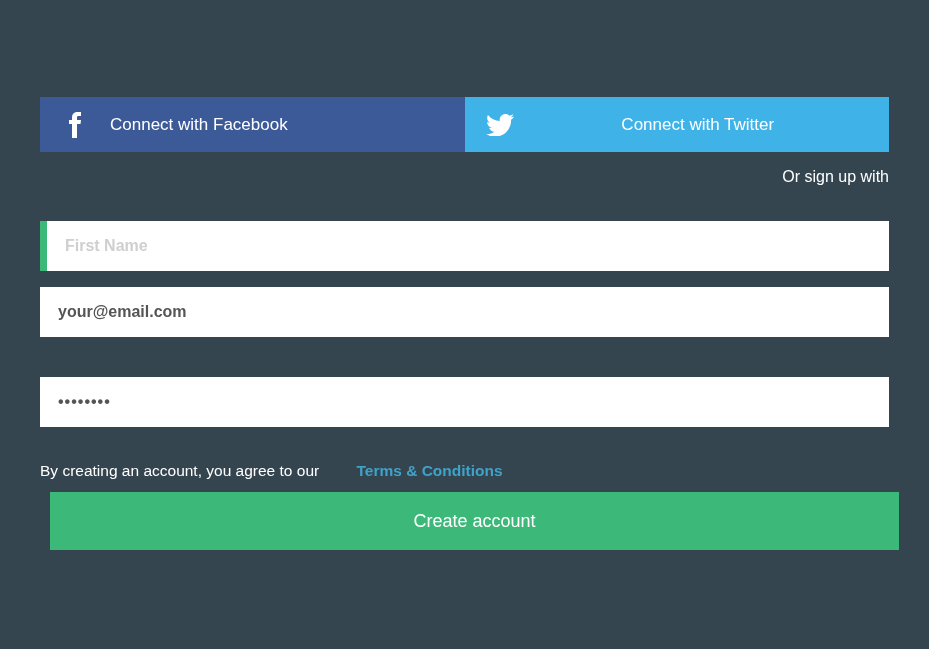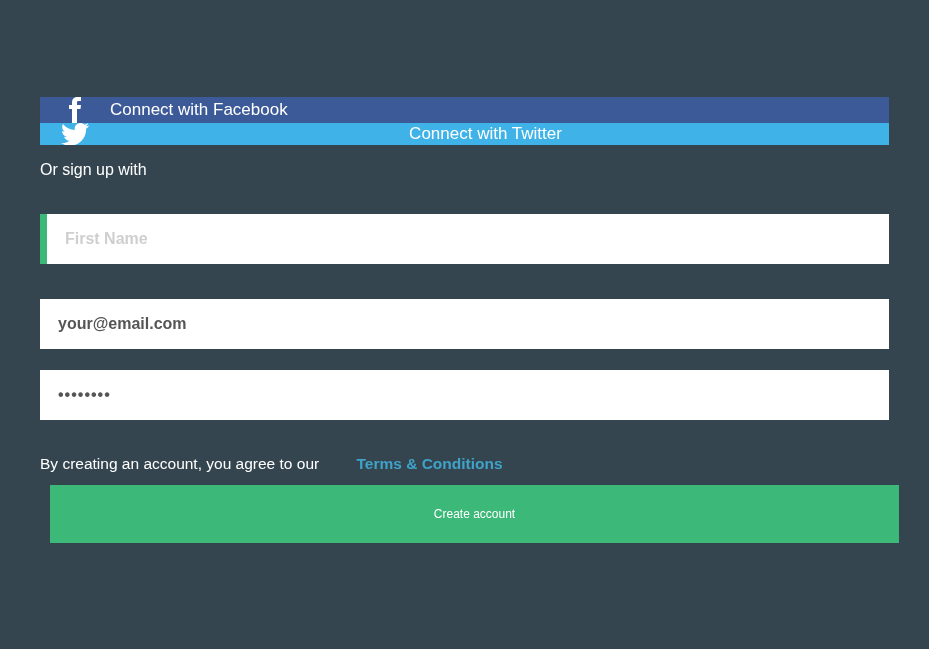--- a/index.html
+++ b/index.html
@@ -6,21 +6,20 @@
     body {
       background: #34454f;
       font-family: Arial, Helvetica, sans-serif;
       width: 929px;
       height: 649px;
       padding: 97px 40px 0 40px;
     }
     .social-row {
       display: flex;
       width: 100%;
-      flex-direction: column;
     }
     .social-btn {
       flex: 1;
       height: 55px;
       display: flex;
       align-items: center;
       color: #fff;
       font-size: 17px;
       cursor: pointer;
       border: none;
@@ -29,30 +28,30 @@
     .social-btn.tw { background: #3fb2e8; }
     .social-icon {
       width: 70px;
       display: flex;
       align-items: center;
       justify-content: center;
     }
     .social-label { flex: 1; text-align: left; padding-right: 20px; }
     .tw .social-label { text-align: center; padding-right: 28px; }
     .divider-text {
-      text-align: left;
+      text-align: right;
       color: #fff;
       font-size: 16px;
       margin: 16px 0 35px 0;
     }
     .name-row {
       display: flex;
       width: 100%;
       gap: 2px;
-      margin-bottom: 35px;
+      margin-bottom: 16px;
     }
     .input-wrap {
       flex: 1;
       background: #fff;
       display: flex;
       align-items: center;
       height: 50px;
     }
     .input-wrap.highlight {
       border-left: 7px solid #3cb878;
@@ -77,21 +76,21 @@
     }
     .full-input {
       width: 100%;
       background: #fff;
       border: none;
       outline: none;
       font-size: 16px;
       font-weight: bold;
       padding: 0 18px;
       height: 50px;
-      margin-bottom: 21px;
+      margin-bottom: 40px;
       color: #555;
     }
     .full-input::placeholder {
       color: #555;
       font-weight: bold;
     }
     .pw-input { margin-bottom: 35px; letter-spacing: 1px; }
     .terms-row {
       color: #fff;
       font-size: 15.5px;
@@ -103,21 +102,21 @@
       text-decoration: none;
       cursor: pointer;
       margin-left: 33px;
     }
     .create-btn {
       width: 100%;
       margin-left: 10px;
       height: 58px;
       background: #3cb878;
       color: #fff;
-      font-size: 12px;
+      font-size: 18px;
       border: none;
       cursor: pointer;
     }
   </style>
 </head>
 <body>
 
 
 
 <div class="social-row">

